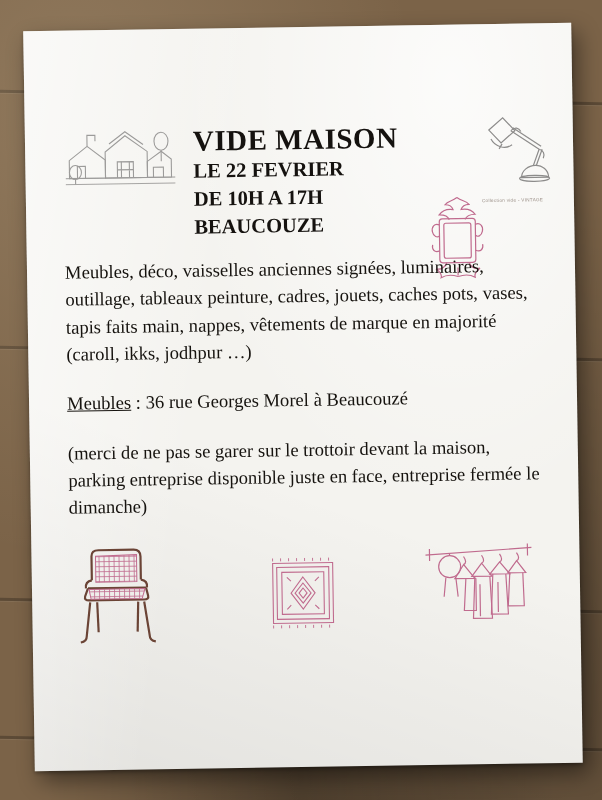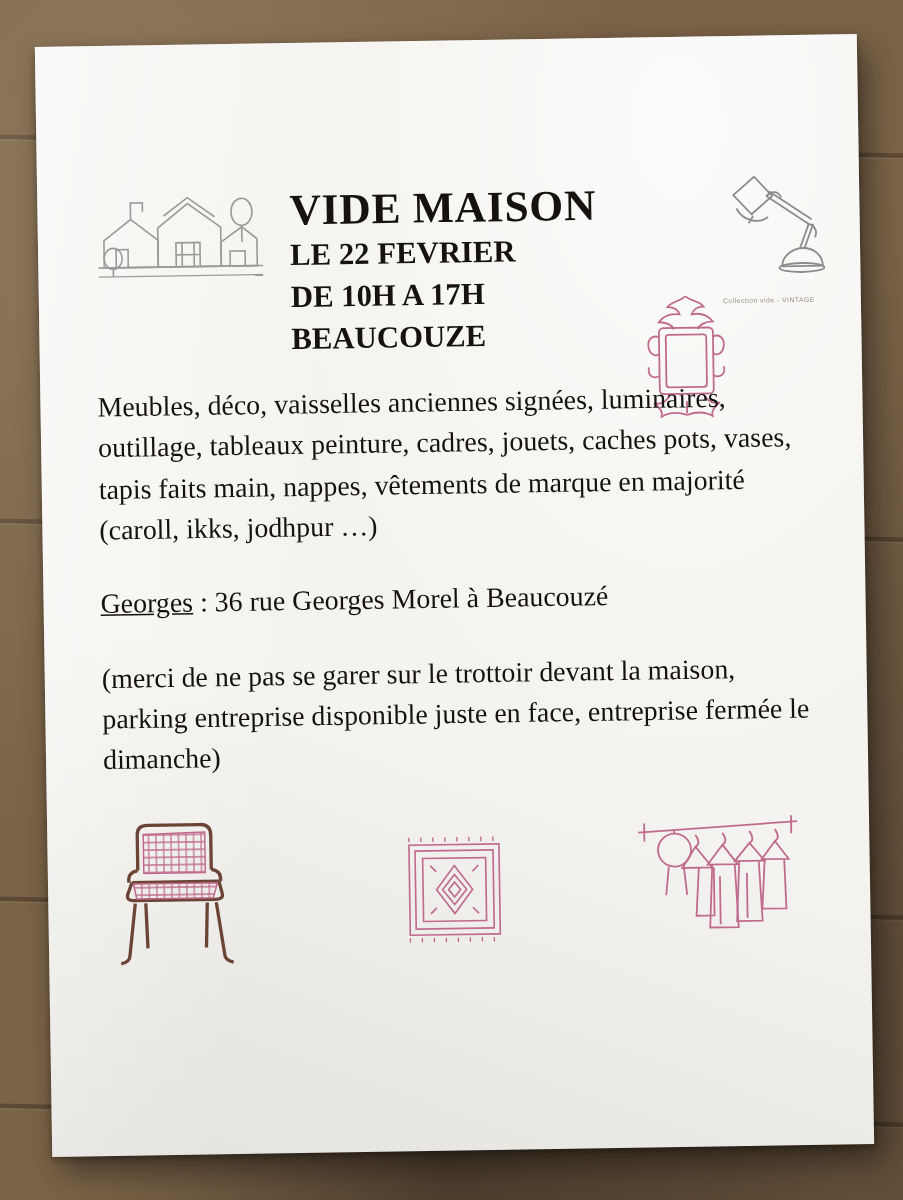--- a/index.html
+++ b/index.html
@@ -242,21 +242,21 @@
             <path d="M25 40 l-3 5"></path>
           </g>
         </svg>
       </div>
       <div class="lamp-caption">Collection vide - VINTAGE</div>
     </div>
 
     <div class="body-text">
       <p class="para">Meubles, déco, vaisselles anciennes signées, luminaires, outillage, tableaux peinture, cadres, jouets, caches pots, vases, tapis faits main, nappes, vêtements de marque en majorité (caroll, ikks, jodhpur …)</p>
       <p class="para addr">
-        <span class="u">Georges</span><span> : </span><span>36 rue Georges Morel à Beaucouzé</span>
+        <span class="u">Meubles</span><span> : </span><span>36 rue Georges Morel à Beaucouzé</span>
       </p>
       <p class="para">(merci de ne pas se garer sur le trottoir devant la maison, parking entreprise disponible juste en face, entreprise fermée le dimanche)</p>
     </div>
 
     <div class="illus">
 
       <div class="chair-icon">
         <svg viewBox="0 0 95 100" width="95" height="100">
           <defs>
             <pattern id="wv" width="5" height="5" patternUnits="userSpaceOnUse">

